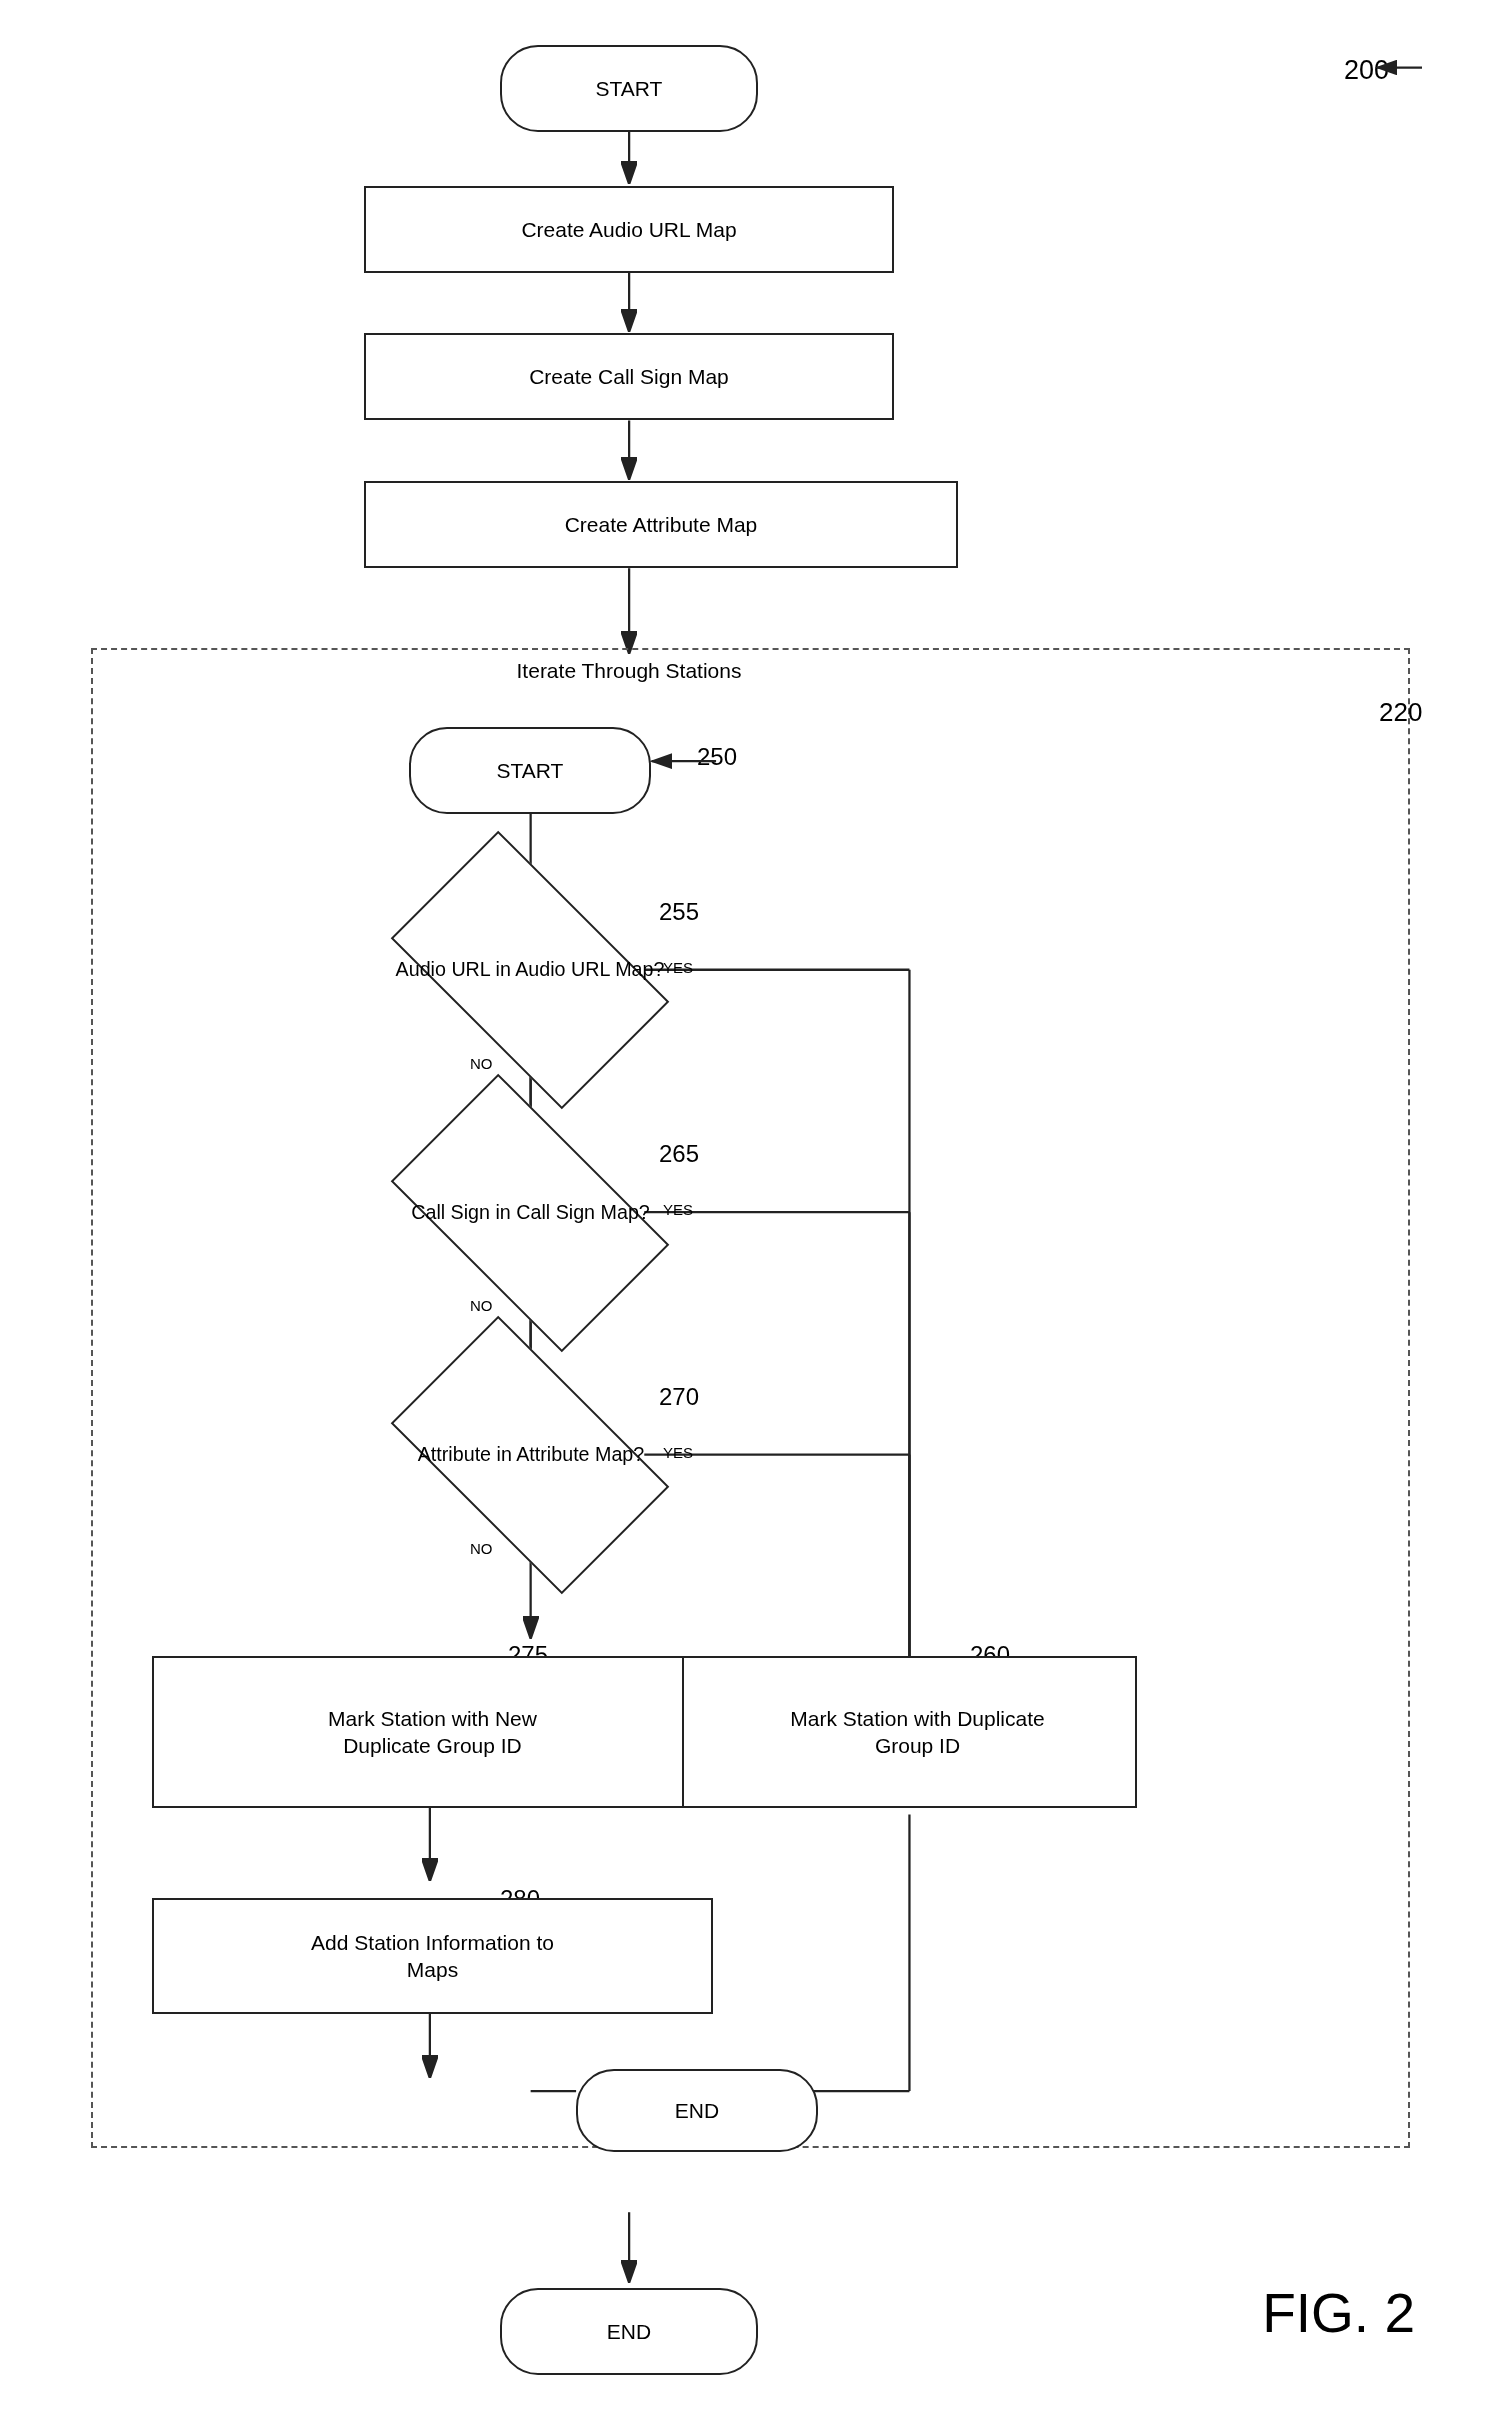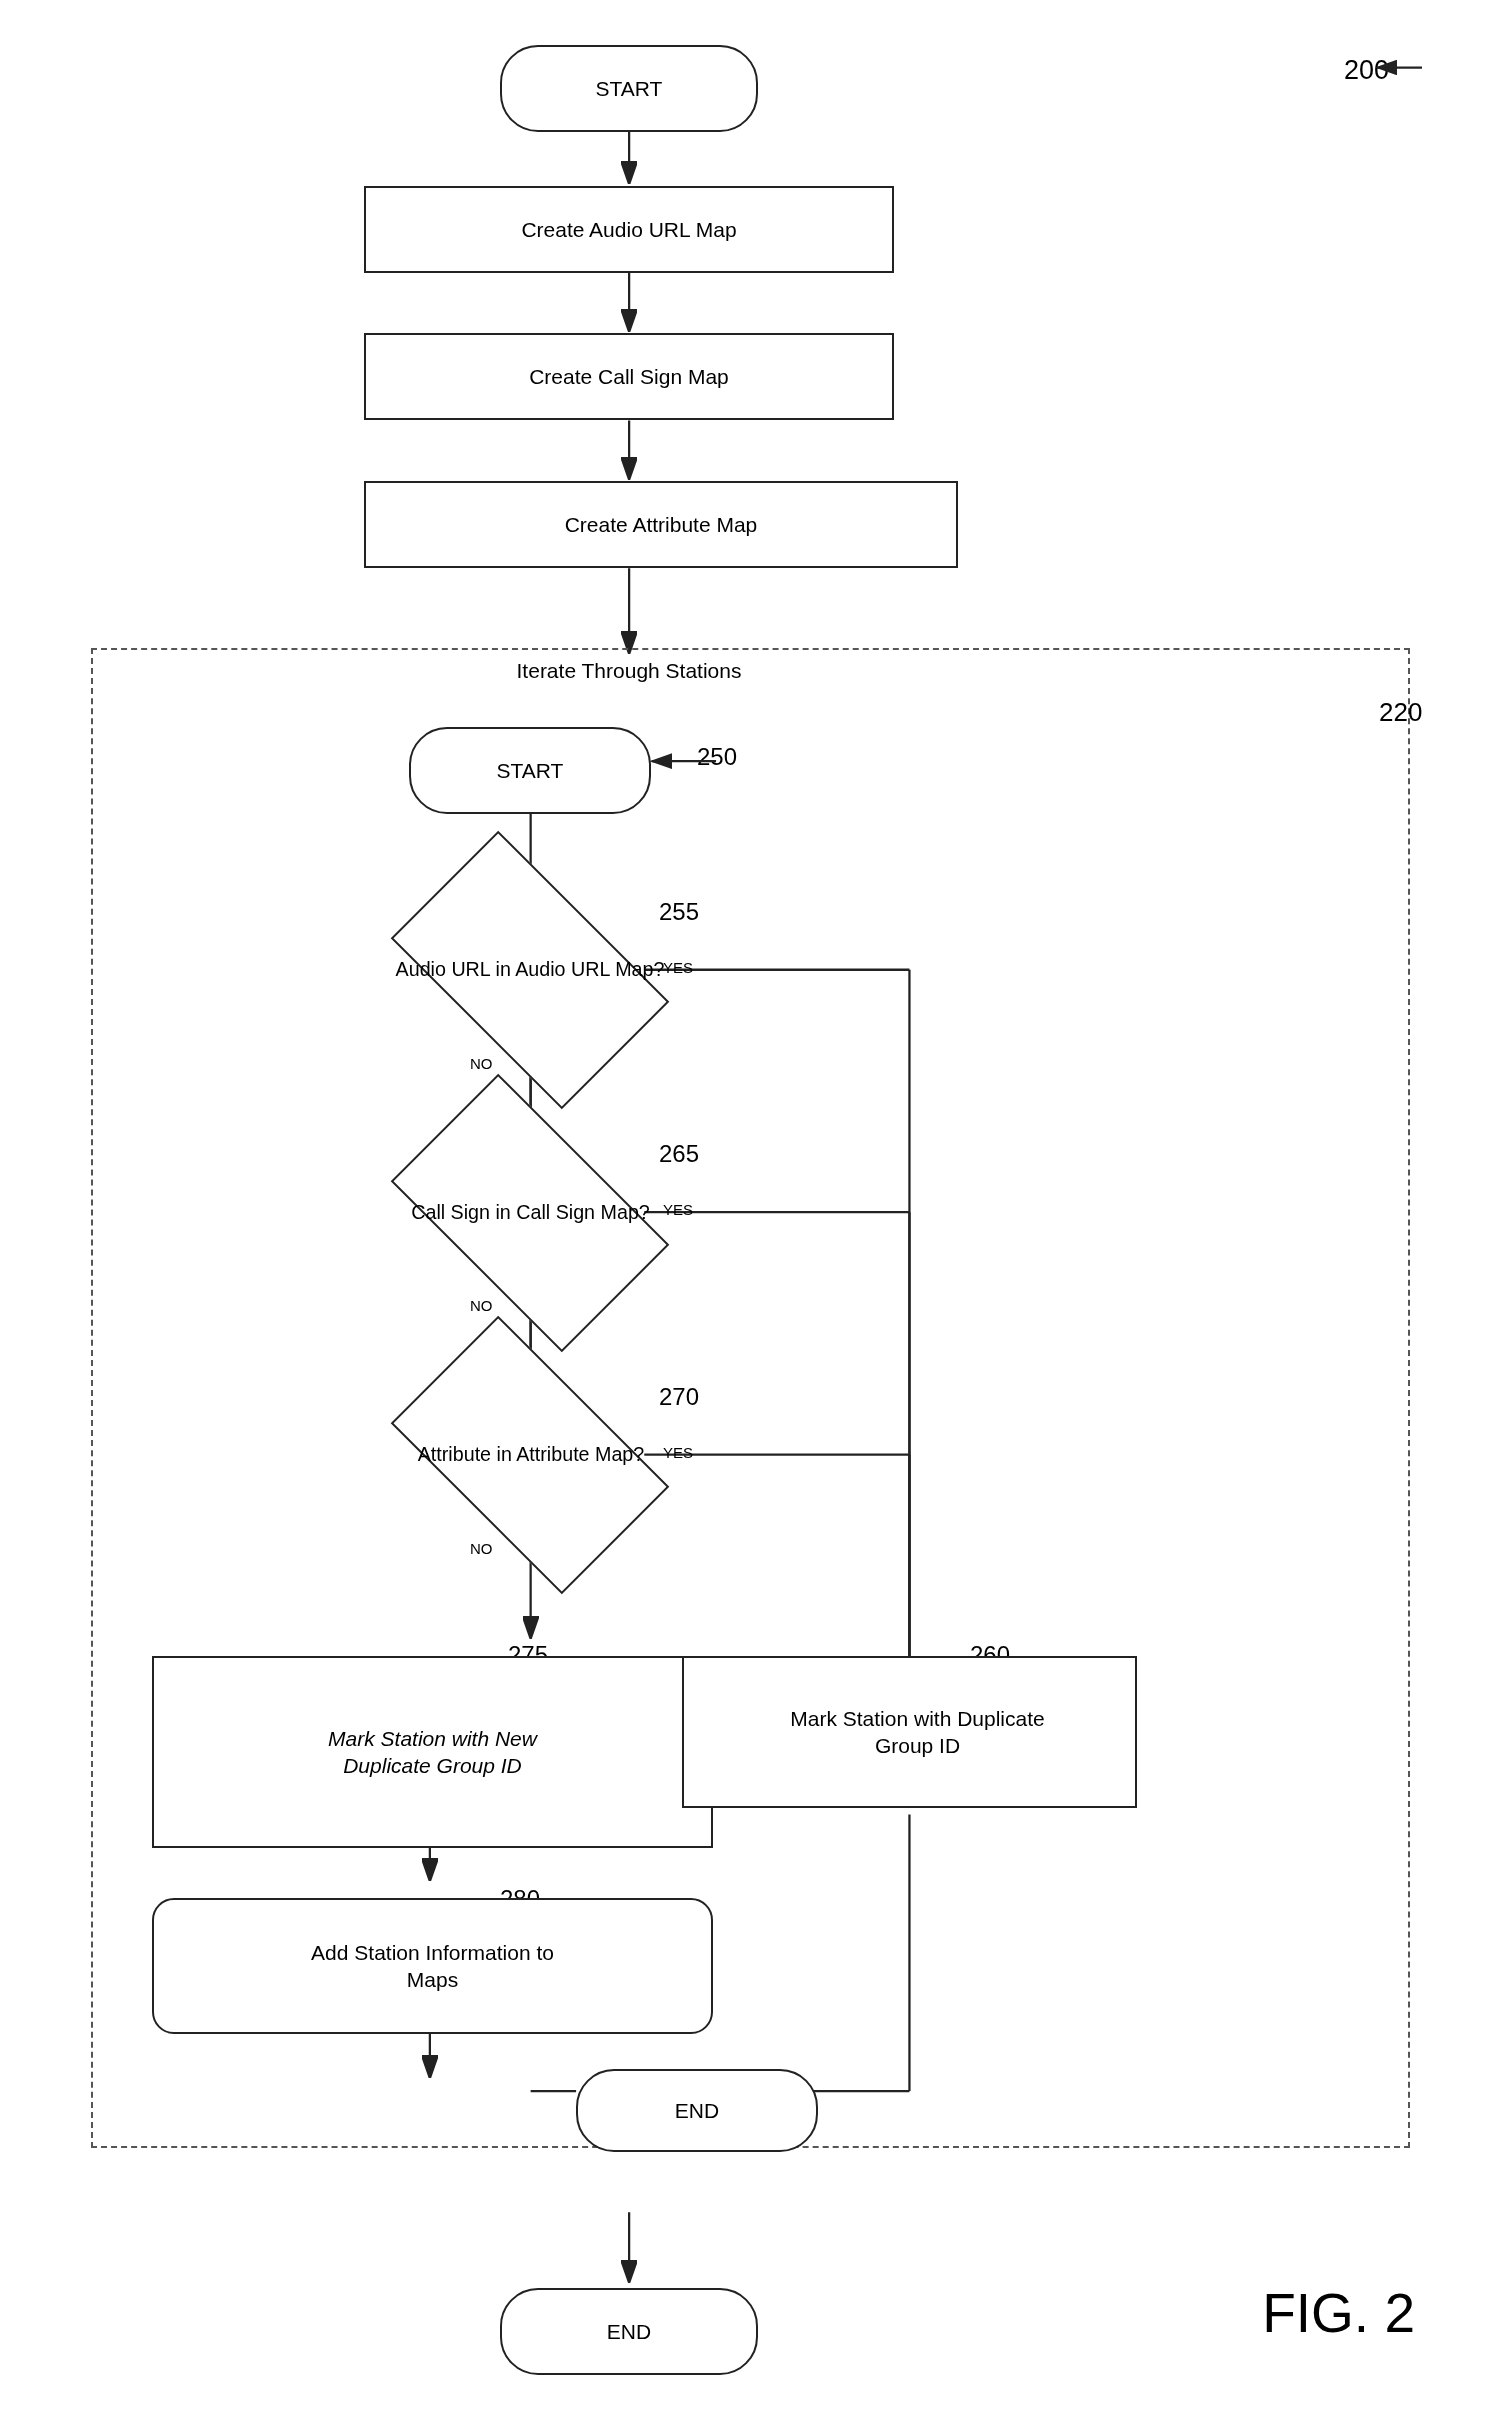--- a/index.html
+++ b/index.html
@@ -241,35 +241,35 @@
   </div>
 
   <div class="ref-label" style="left: 659px; top: 1383px;">270</div>
 
   <div class="yes-no-label" style="left: 663px; top: 1444px;">YES</div>
 
   <div class="yes-no-label" style="left: 470px; top: 1540px;">NO</div>
 
   <div class="ref-label" style="left: 508px; top: 1641px;">275</div>
 
-  <div class="fc-node rect" style="left: 152px; top: 1656px; width: 561px; height: 192px; font-style: italic;">
+  <div class="fc-node rect" style="left: 152px; top: 1656px; width: 561px; height: 152px;">
     <span style="white-space:pre-line;">Mark Station with New
 Duplicate Group ID</span>
   </div>
 
   <div class="ref-label" style="left: 970px; top: 1641px;">260</div>
 
   <div class="fc-node rect" style="left: 682px; top: 1656px; width: 455px; height: 152px; padding-left: 16px;">
     <span style="white-space:pre-line;">Mark Station with Duplicate
 Group ID</span>
   </div>
 
   <div class="ref-label" style="left: 500px; top: 1885px;">280</div>
 
-  <div class="fc-node rect" style="left: 152px; top: 1898px; width: 561px; height: 136px; border-radius: 22px;">
+  <div class="fc-node rect" style="left: 152px; top: 1898px; width: 561px; height: 116px;">
     <span style="white-space:pre-line;">Add Station Information to
 Maps</span>
   </div>
 
   <div class="fc-node rounded-rect" style="left: 576px; top: 2069px; width: 242px; height: 83px;">
     <span>END</span>
   </div>
 
   <div class="fc-node rounded-rect" style="left: 500px; top: 2288px; width: 258px; height: 87px;">
     <span>END</span>

